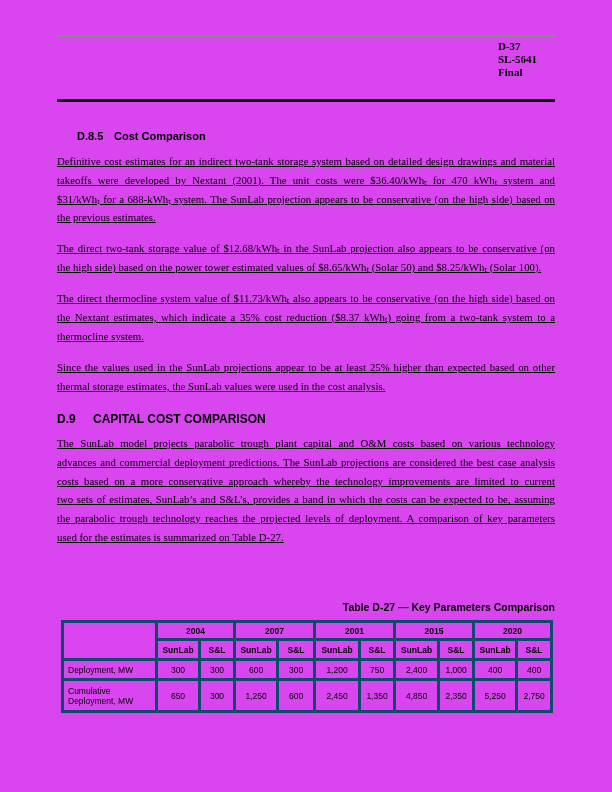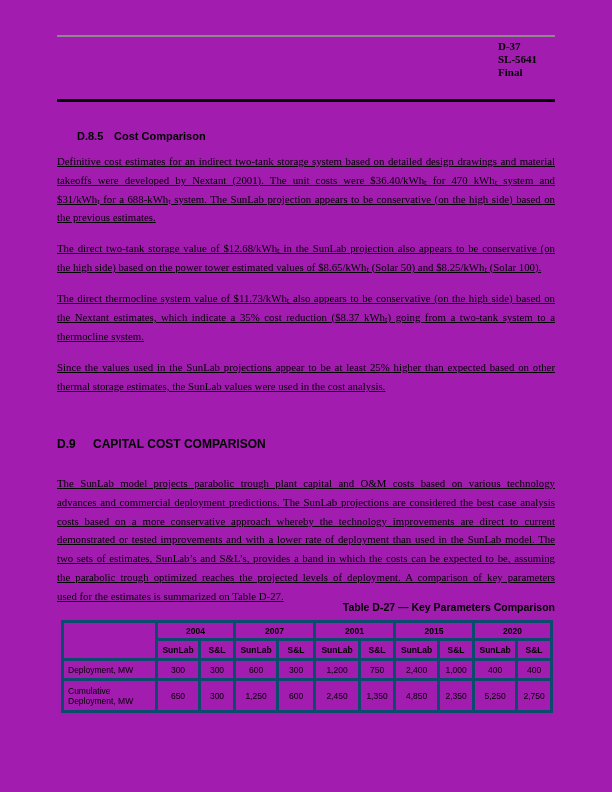--- a/index.html
+++ b/index.html
@@ -1,20 +1,20 @@
 <!DOCTYPE html>
 <html><head>
   <meta charset="utf-8">
   <style>
     html, body { margin: 0; padding: 0; background: #ffffff; }
     .page {
       position: relative;
       width: 612px;
       height: 792px;
-      background: #a21caf;
+      background: #d946ef;
       overflow: hidden;
       color: #000000;
     }
     .rule-top {
       position: absolute; left: 57px; top: 35px;
       width: 498px; height: 2px; background: #8a8a8a;
     }
     .hdr-block {
       position: absolute; left: 498px; top: 40px;
       font: bold 11px/13px "Liberation Serif", serif;
@@ -28,21 +28,20 @@
       position: absolute; left: 57px; top: 129px;
       font: bold 11px/14px "Liberation Sans", sans-serif;
       white-space: nowrap;
       padding-left: 20px;
     }
     .h-sub .num { display: inline-block; width: 37px; }
     .h-sec {
       position: absolute; left: 57px; top: 411px;
       font: bold 12px/16px "Liberation Sans", sans-serif;
       white-space: nowrap;
-      margin-top: 25px;
     }
     .h-sec .num { display: inline-block; width: 36px; }
     .para {
       position: absolute; left: 57px; width: 498px;
       font: 10.8px/18.8px "Liberation Serif", serif;
     }
     .para .ln {
       height: 18.8px;
       text-align: justify;
       text-align-last: justify;
@@ -112,27 +111,26 @@
 
   <div class="para" style="top:358px;">
     <div class="ln">Since the values used in the SunLab projections appear to be at least 25% higher than expected based on other</div>
     <div class="ln last">thermal storage estimates, the SunLab values were used in the cost analysis.</div>
   </div>
 
   <div class="h-sec">
     <span class="num">D.9</span><span>CAPITAL COST COMPARISON</span>
   </div>
 
-  <div class="para" style="top:434px;margin-top:40px;">
+  <div class="para" style="top:434px;">
     <div class="ln">The SunLab model projects parabolic trough plant capital and O&amp;M costs based on various technology</div>
     <div class="ln">advances and commercial deployment predictions. The SunLab projections are considered the best case analysis</div>
-    <div class="ln">costs based on a more conservative approach whereby the technology improvements are direct to current</div>
-    <div class="ln">demonstrated or tested improvements and with a lower rate of deployment than used in the SunLab model. The</div>
+    <div class="ln">costs based on a more conservative approach whereby the technology improvements are limited to current</div>
     <div class="ln">two sets of estimates, SunLab’s and S&amp;L’s, provides a band in which the costs can be expected to be, assuming</div>
-    <div class="ln">the parabolic trough optimized reaches the projected levels of deployment. A comparison of key parameters</div>
+    <div class="ln">the parabolic trough technology reaches the projected levels of deployment. A comparison of key parameters</div>
     <div class="ln last">used for the estimates is summarized on Table D-27.</div>
   </div>
 
   <div class="tbl-title">Table D-27 — Key Parameters Comparison</div>
 
   <table class="kp">
     <colgroup>
       <col style="width:94px">
       <col style="width:43px">
         <col style="width:35px">

